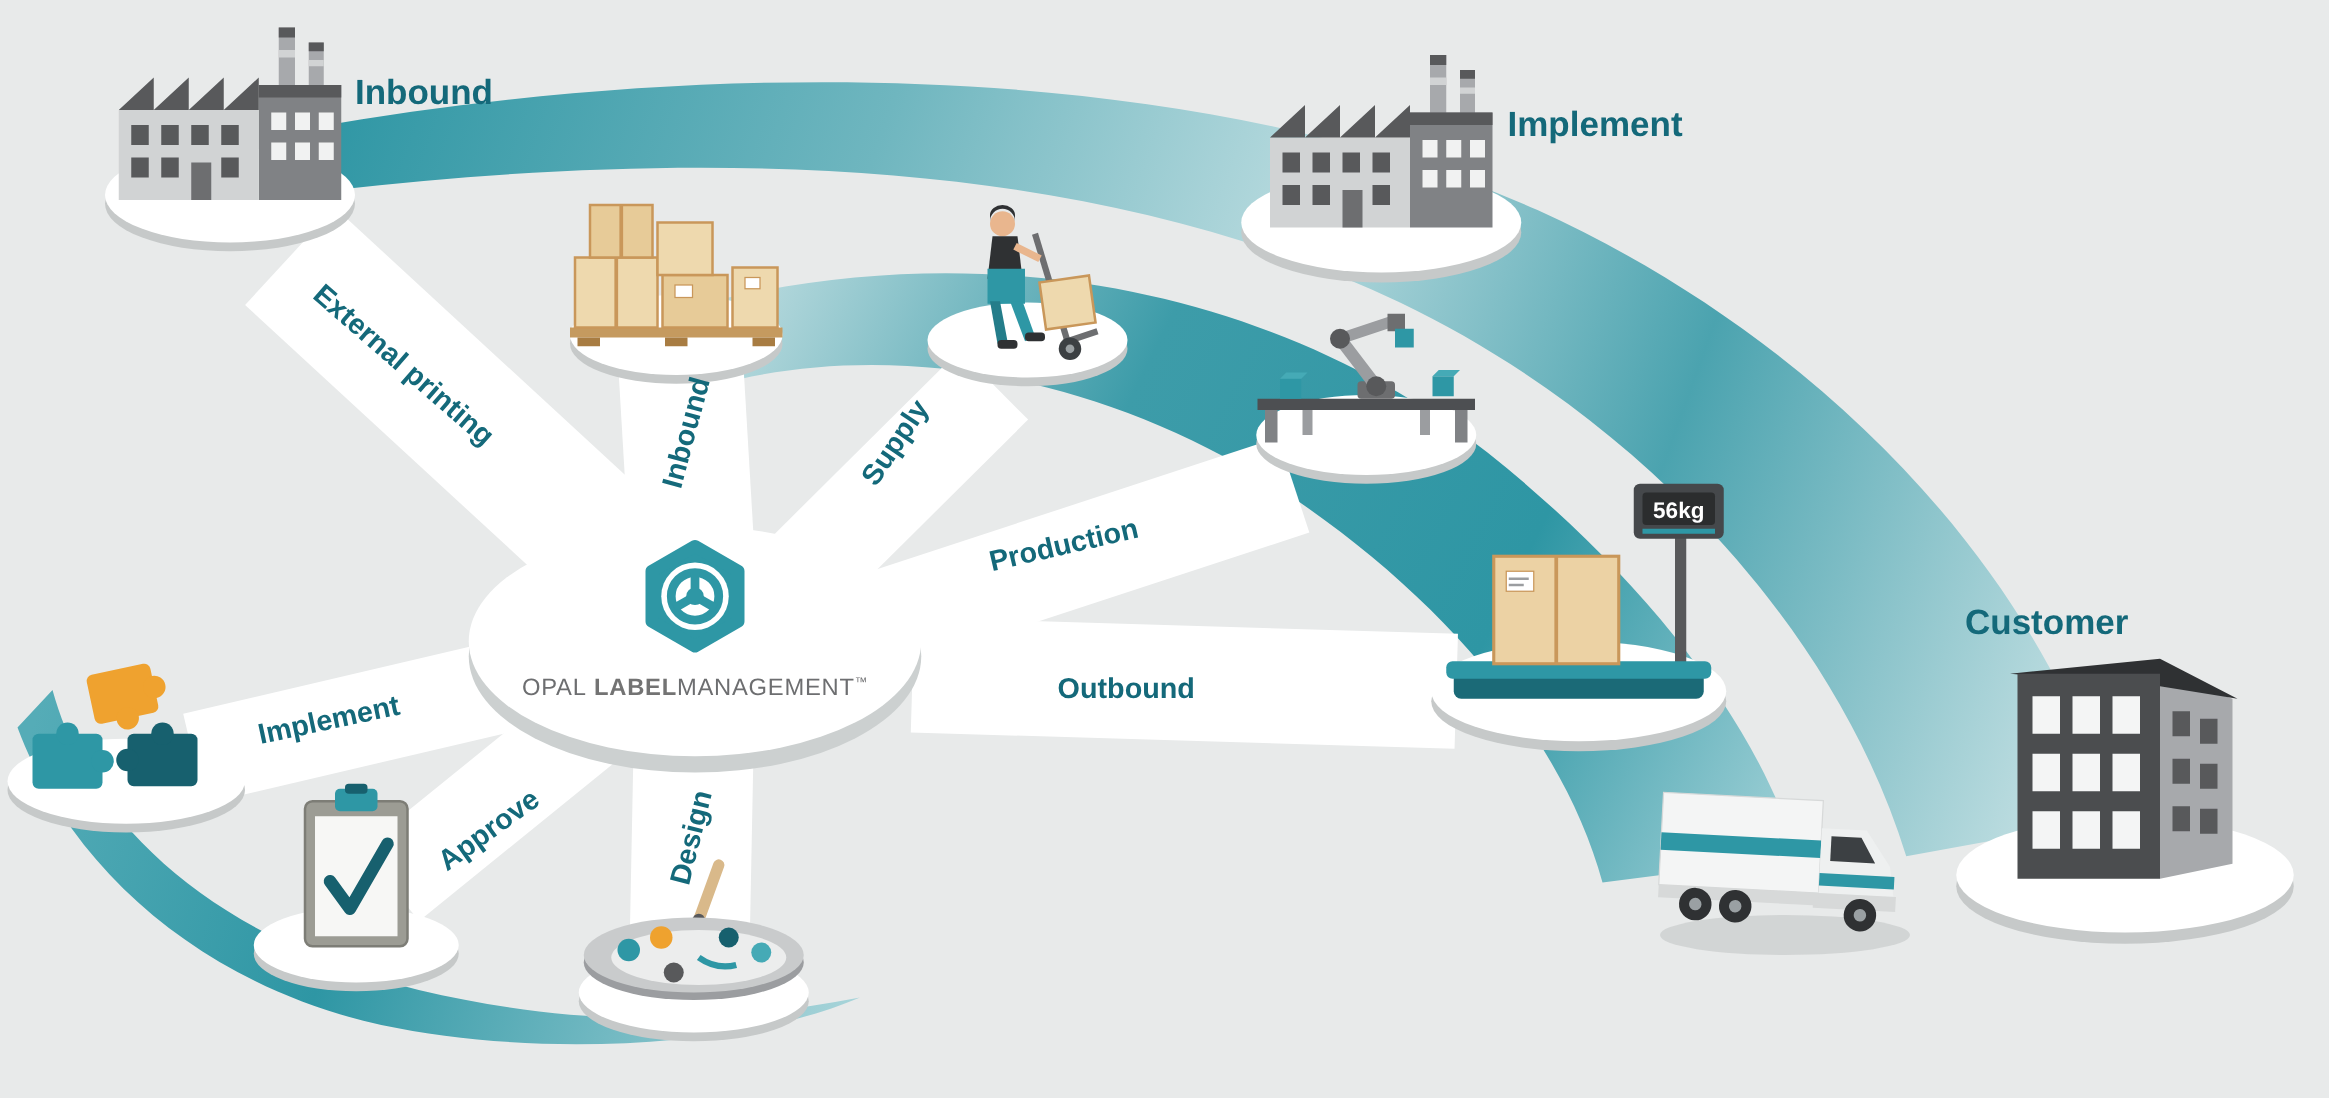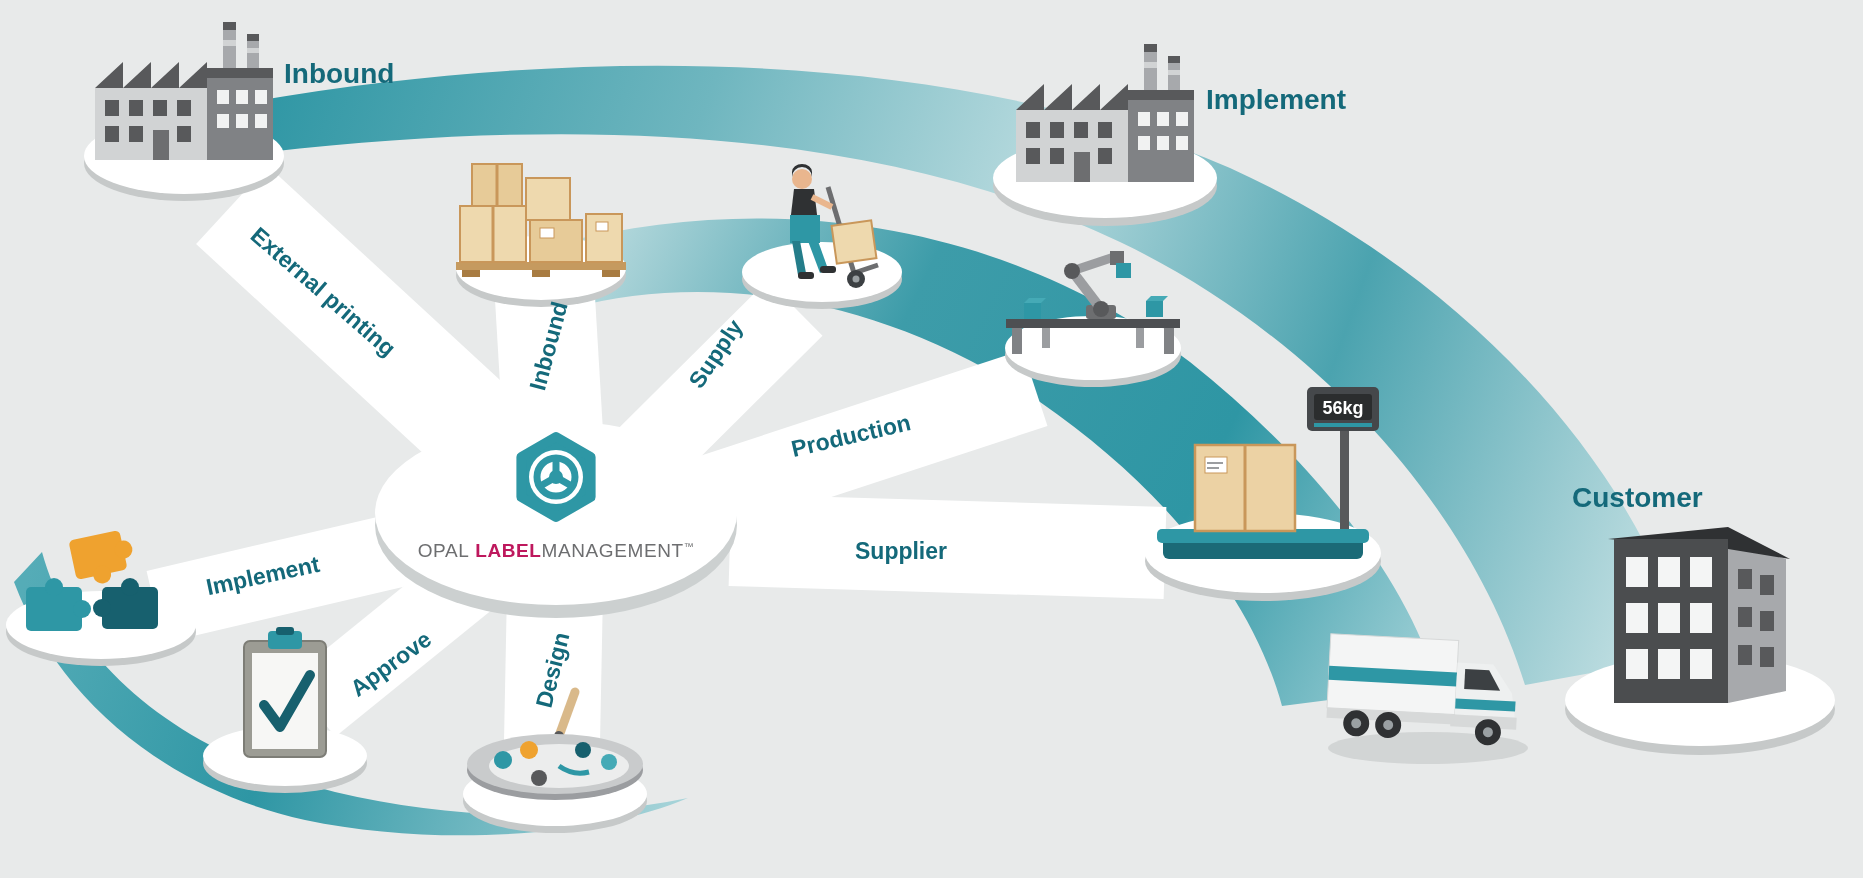--- a/index.html
+++ b/index.html
@@ -5,21 +5,21 @@
   html,body{margin:0;padding:0;background:#e8eaea;}
   .stage{position:relative;width:1863px;height:878px;background:#e8eaea;overflow:hidden;
          font-family:"Liberation Sans",sans-serif;}
   .art{position:absolute;left:0;top:0;}
   .label{position:absolute;font-weight:bold;color:#14697a;white-space:nowrap;
          font-family:"Liberation Sans",sans-serif;}
   .entity-label{font-size:28px;}
   .step-label{font-size:23px;transform-origin:center;}
   .brand{position:absolute;left:556px;top:540px;transform:translateX(-50%);
          font-size:19px;color:#6d6e70;letter-spacing:0.6px;white-space:nowrap;}
-  .brand .brand-teal{color:#be185d;font-weight:bold;}
+  .brand .brand-teal{color:#737373;font-weight:bold;}
   .brand .tm{font-size:10px;vertical-align:super;}
 </style>
 </head>
 <body>
 
 <div class="stage">
 
 <svg class="art" width="1863" height="878" viewBox="0 0 1863 878">
   <defs>
     <linearGradient id="grad1" gradientUnits="userSpaceOnUse" x1="250" y1="100" x2="1700" y2="620">
@@ -302,20 +302,20 @@
 </svg>
 
 <div class="label entity-label" style="left:284px;top:58px">Inbound</div>
 <div class="label entity-label" style="left:1206px;top:84px">Implement</div>
 <div class="label entity-label" style="left:1572px;top:482px">Customer</div>
 
 <div class="label step-label" style="left:323px;top:292px;transform:translate(-50%,-50%) rotate(41deg)">External printing</div>
 <div class="label step-label" style="left:549px;top:346px;transform:translate(-50%,-50%) rotate(-75deg)">Inbound</div>
 <div class="label step-label" style="left:716px;top:354px;transform:translate(-50%,-50%) rotate(-56deg)">Supply</div>
 <div class="label step-label" style="left:851px;top:436px;transform:translate(-50%,-50%) rotate(-13deg)">Production</div>
-<div class="label step-label" style="left:901px;top:551px;transform:translate(-50%,-50%)">Supplier</div>
+<div class="label step-label" style="left:901px;top:551px;transform:translate(-50%,-50%)">Outbound</div>
 <div class="label step-label" style="left:263px;top:576px;transform:translate(-50%,-50%) rotate(-12deg)">Implement</div>
 <div class="label step-label" style="left:391px;top:664px;transform:translate(-50%,-50%) rotate(-36deg)">Approve</div>
 <div class="label step-label" style="left:553px;top:670px;transform:translate(-50%,-50%) rotate(-76deg)">Design</div>
 
 <div class="brand"><span>OPAL</span>&nbsp;<span class="brand-teal">LABEL</span><span>MANAGEMENT</span><span class="tm">™</span></div>
 
 </div>
 
 </body></html>

